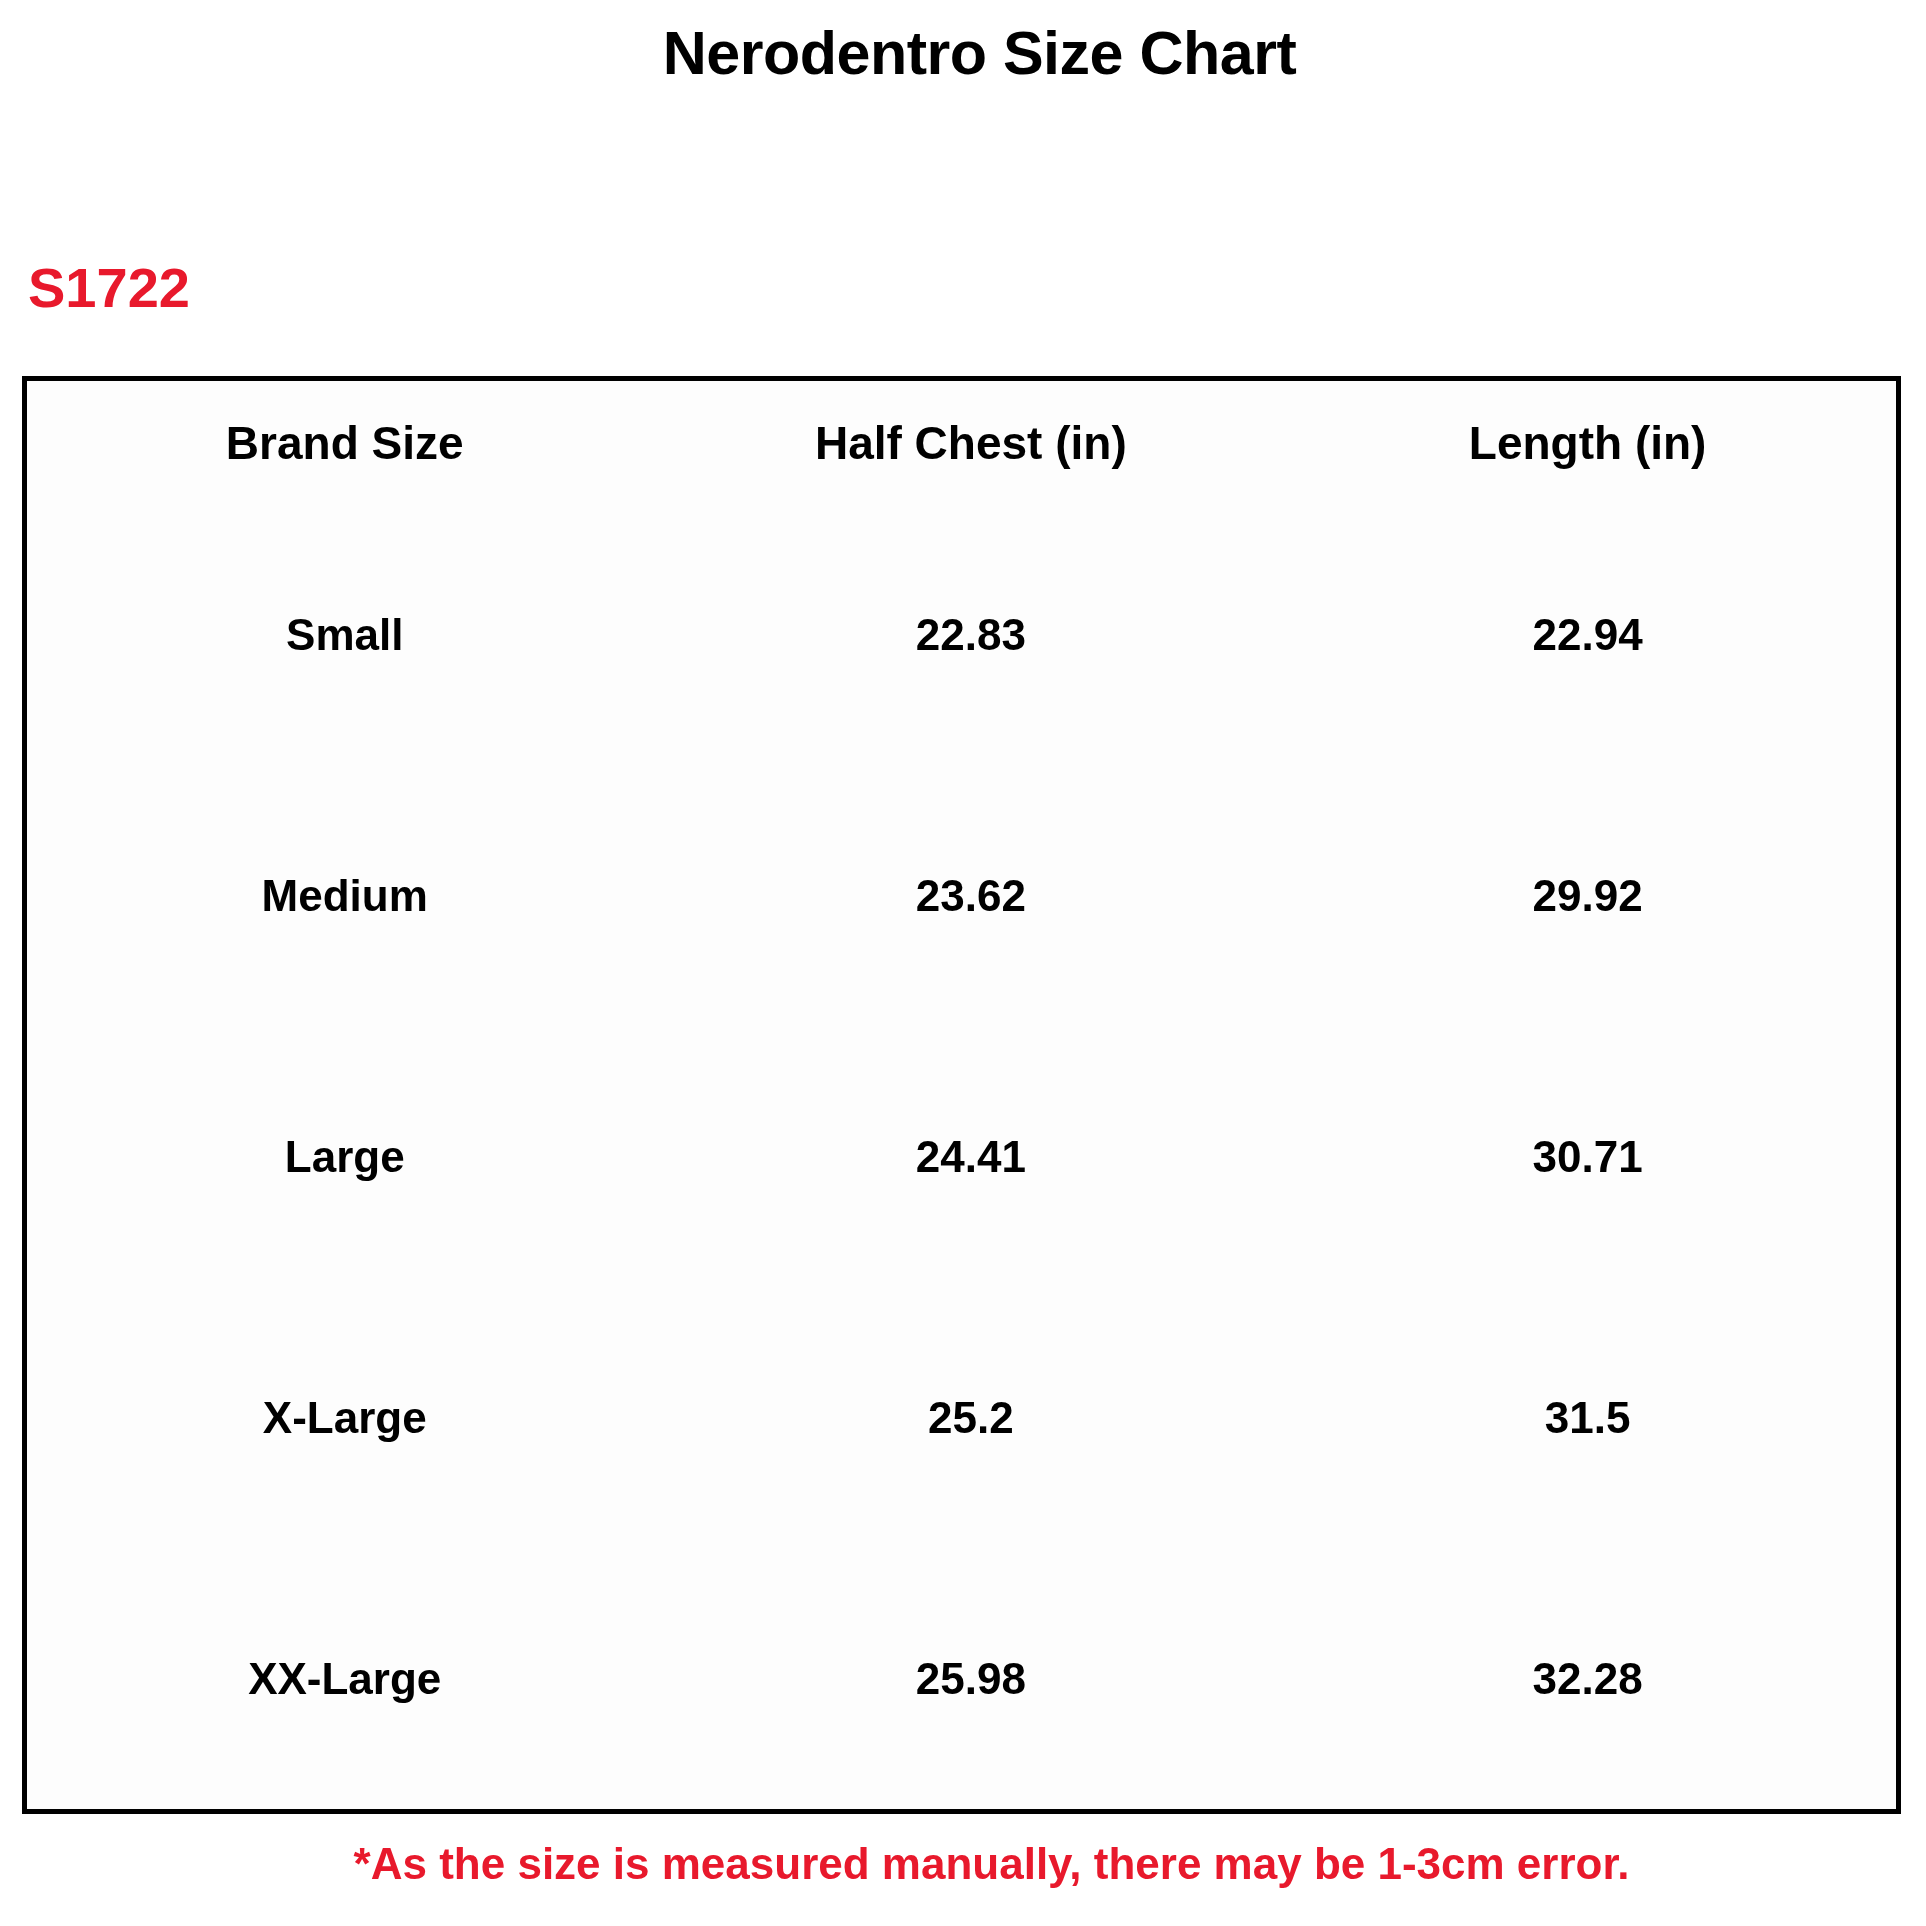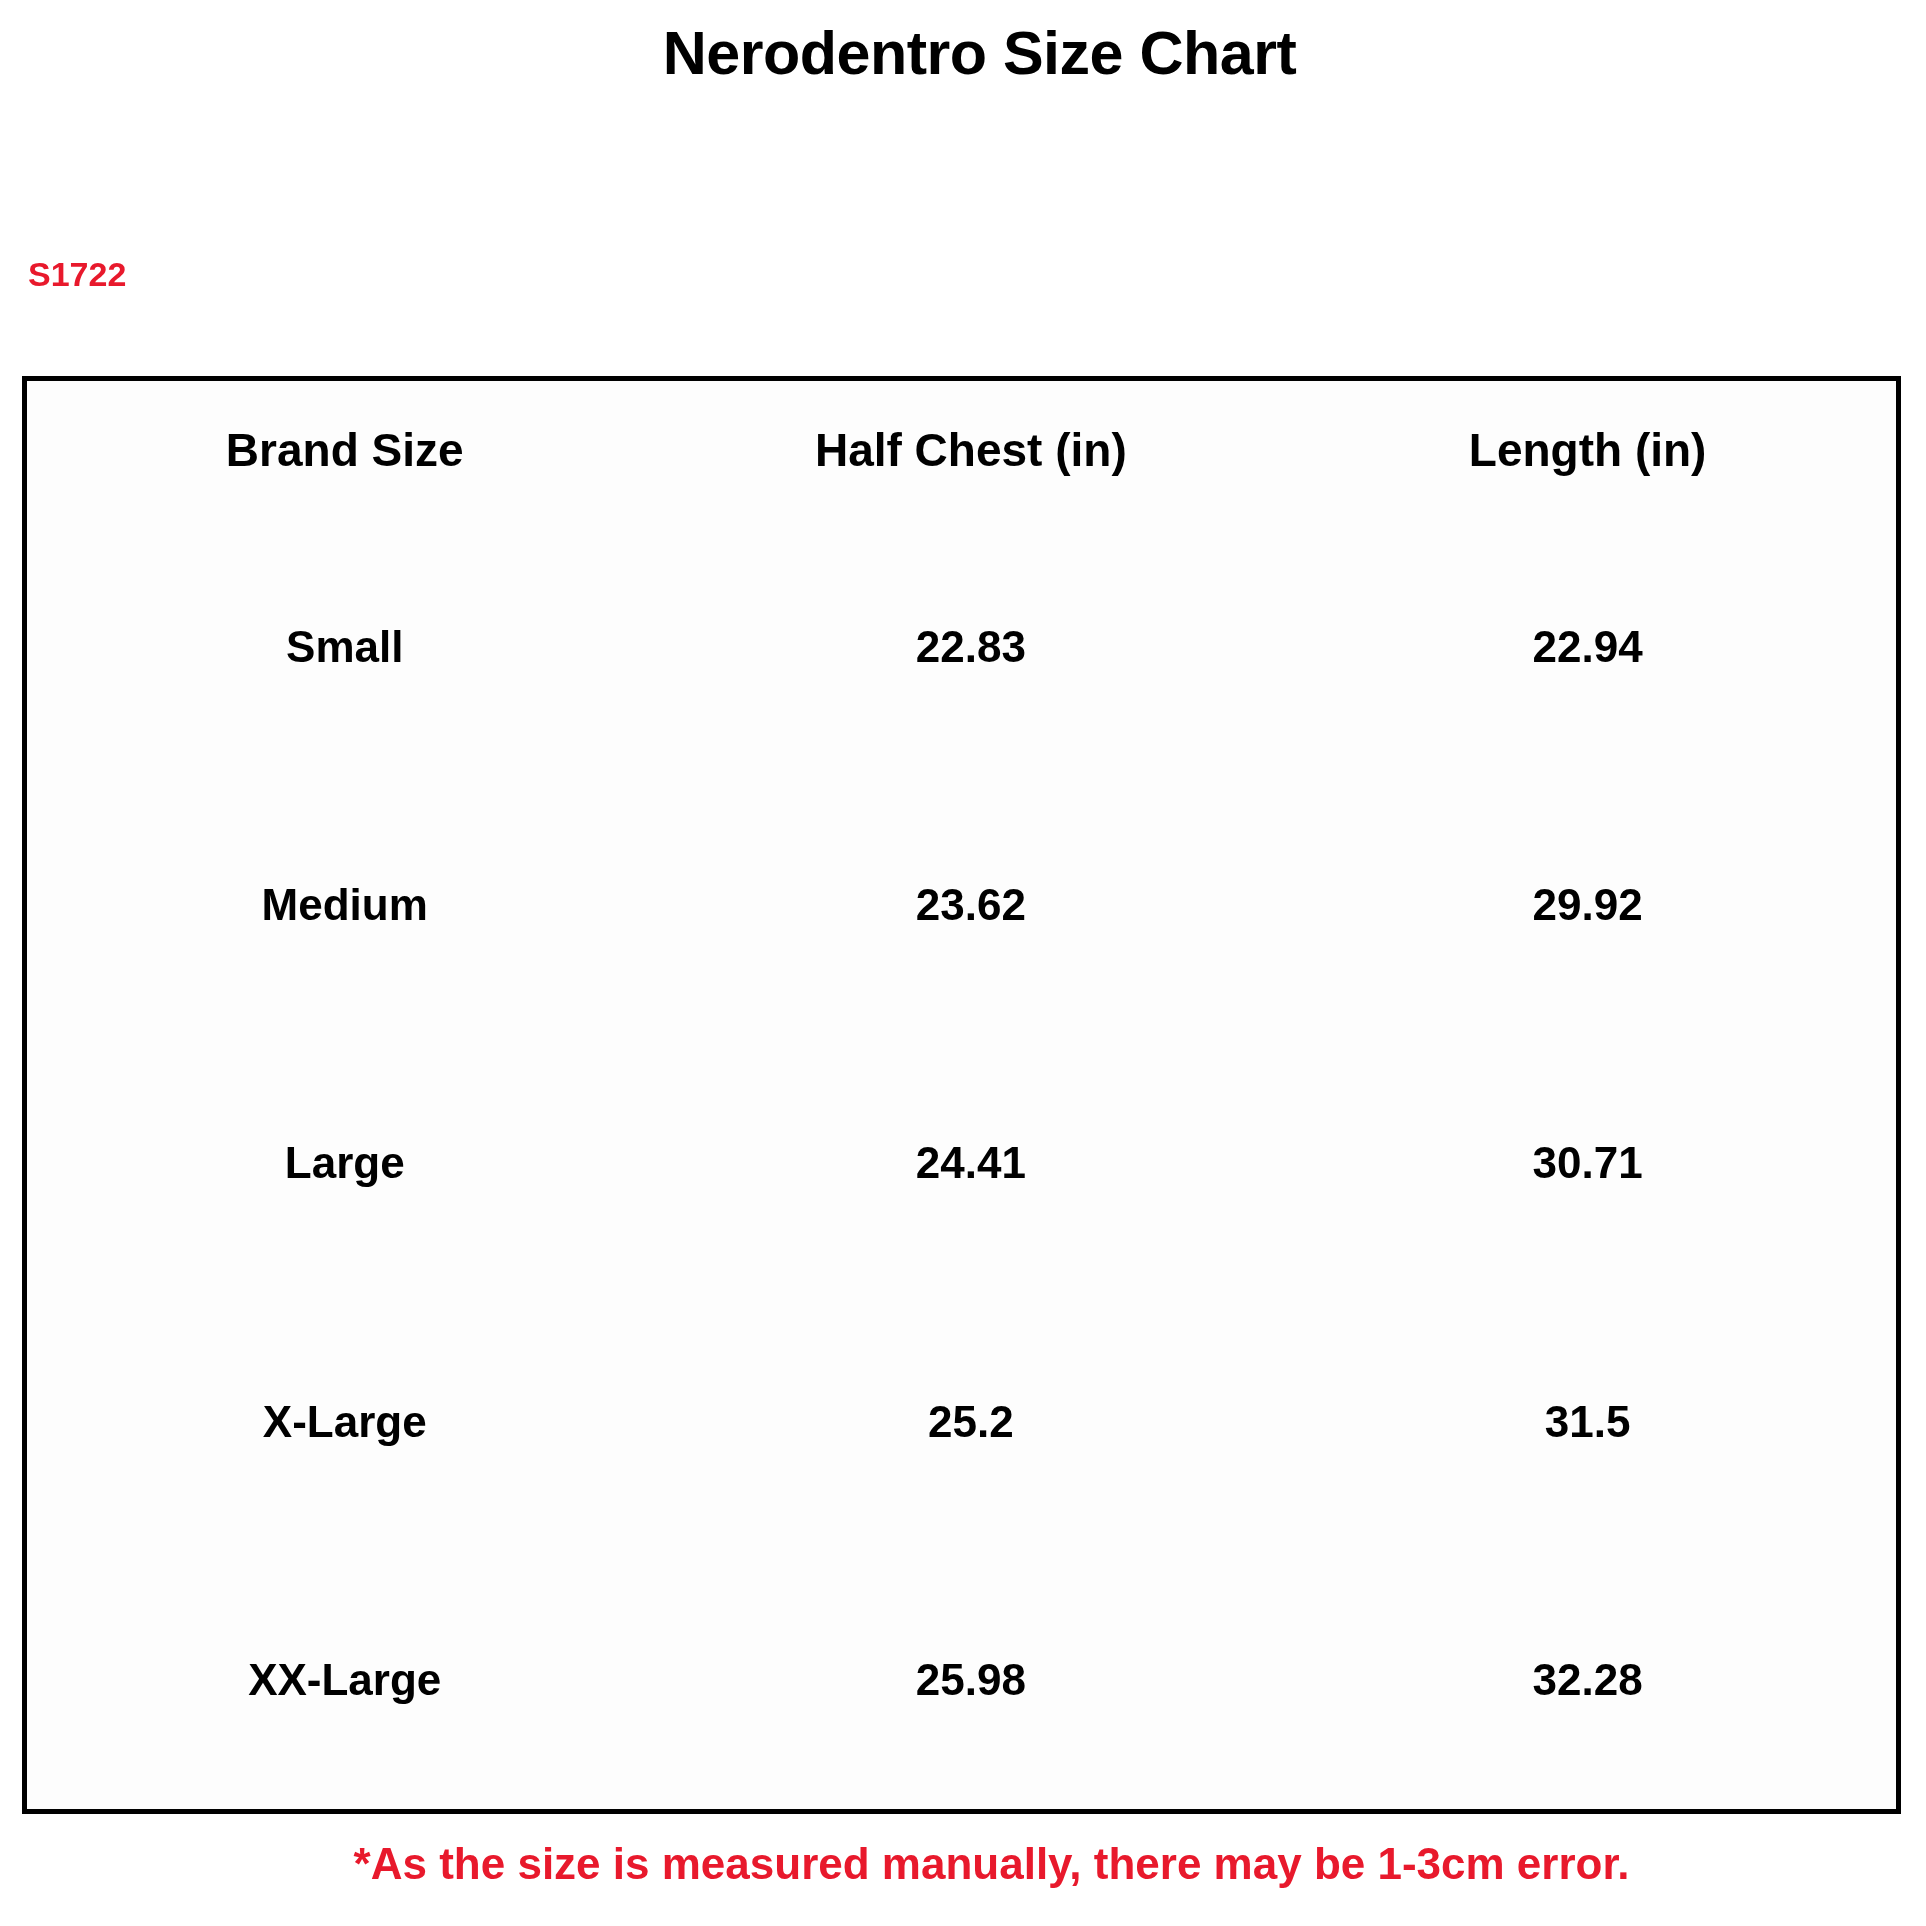--- a/index.html
+++ b/index.html
@@ -28,21 +28,21 @@
     width: 1927px;
     text-align: center;
     font-size: 61px;
     font-weight: bold;
     letter-spacing: -0.5px;
   }
   .style-code {
     position: absolute;
     top: 255px;
     left: 28px;
-    font-size: 34px;
+    font-size: 56px;
     font-weight: bold;
     color: #e8192c;
   }
   .table-box {
     position: absolute;
     top: 376px;
     left: 22px;
     width: 1879px;
     height: 1438px;
     border: 5px solid #000000;
@@ -53,21 +53,21 @@
     width: 100%;
     height: 100%;
     border-collapse: collapse;
     table-layout: fixed;
   }
   table.size-table th,
   table.size-table td {
     text-align: center;
     font-size: 44px;
     font-weight: bold;
-    padding: 9px;
+    padding: 2px;
     vertical-align: middle;
     margin-left: 36px;
   }
   table.size-table th {
     font-size: 46px;
     height: 119px;
   }
   col.c1 { width: 34%; }
   col.c2 { width: 33%; }
   col.c3 { width: 33%; }

